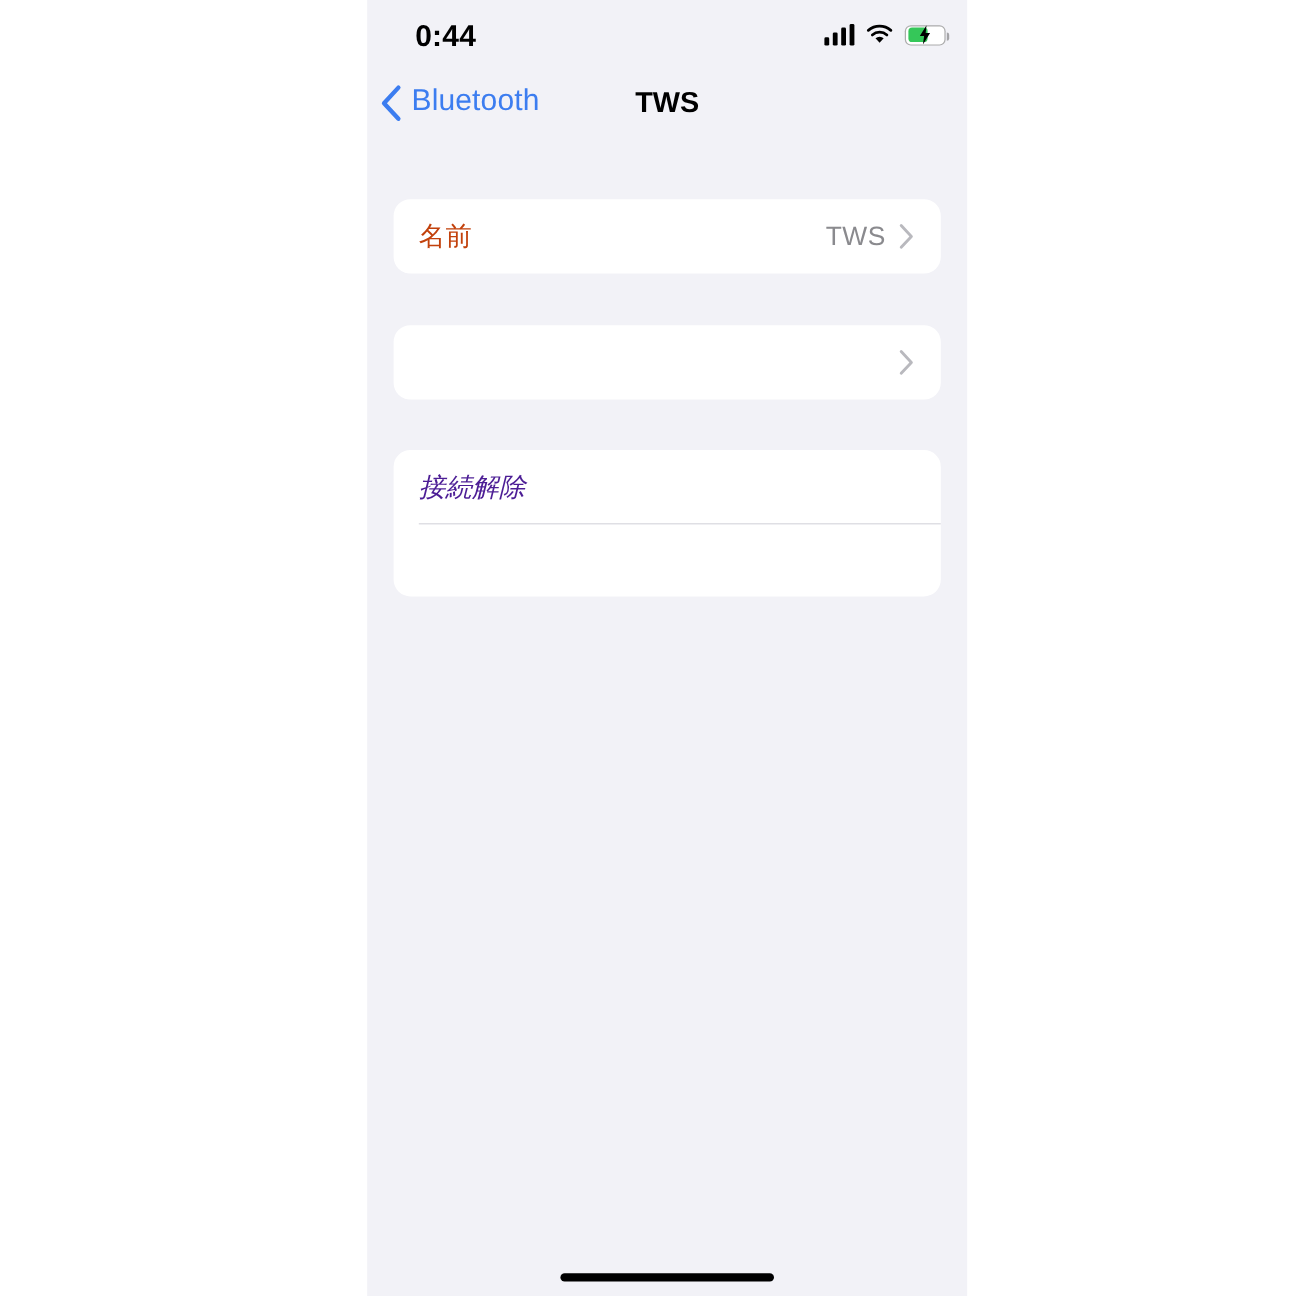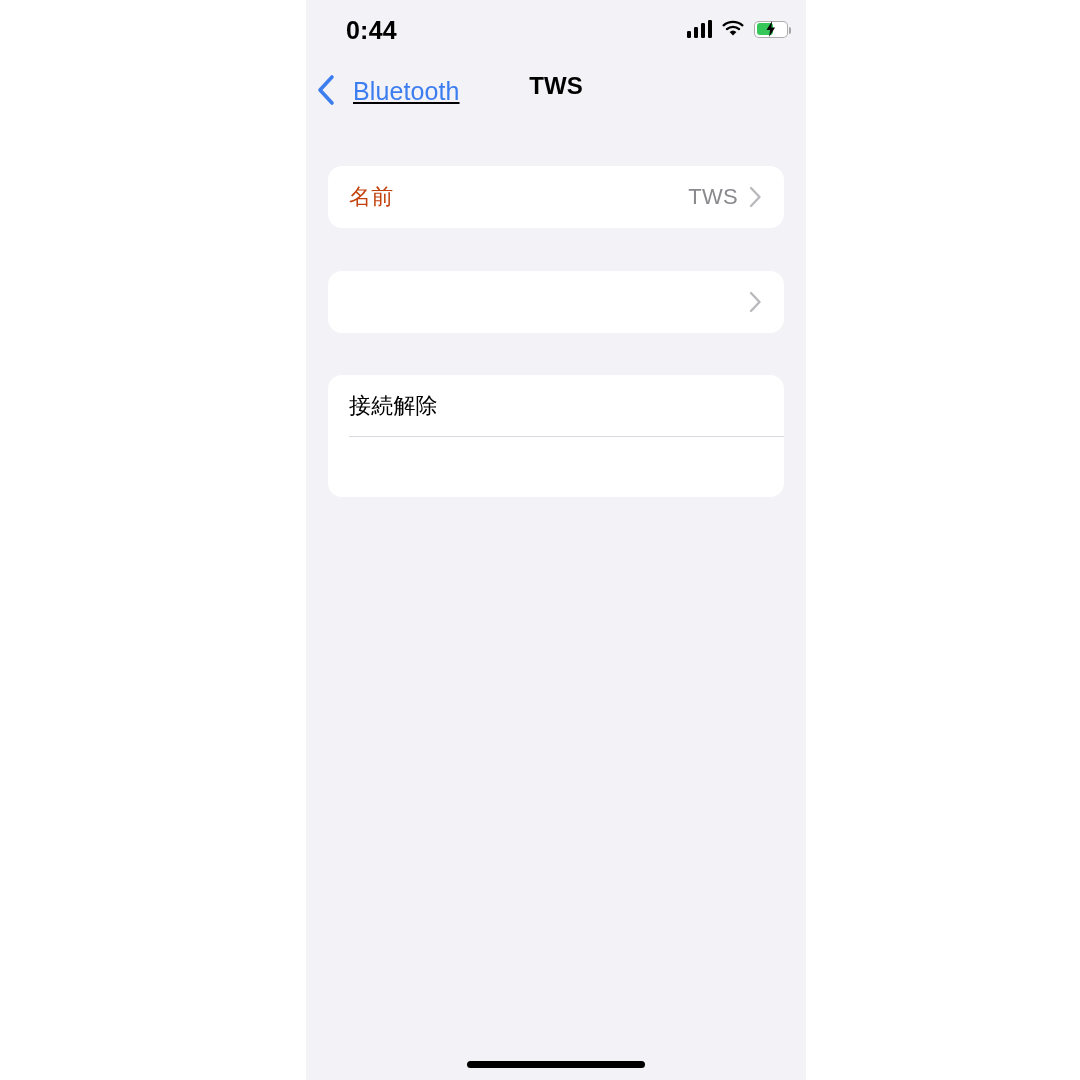--- a/index.html
+++ b/index.html
@@ -119,25 +119,24 @@
     left: 0;
     top: 60px;
     width: 500px;
     height: 56px;
   }
   .nav-back {
     position: absolute;
     left: 10px;
     top: 10px;
     display: flex;
-    align-items: flex-end;
-    gap: 17px;
+    align-items: flex-start;
+    gap: 7px;
     height: 36px;
     cursor: pointer;
-    text-decoration: underline;
   }
   .nav-back .chev-left { display: block; }
   .nav-back-label {
     font-size: 25px;
     color: #3C7DF0;
     letter-spacing: 0.1px;
   }
   .nav-title {
     position: absolute;
     left: 0;
@@ -186,21 +185,22 @@
   .row-spacer { flex: 1 1 auto; }
   .row-value {
     font-size: 22px;
     color: #8A8A8E;
     margin-right: 11px;
     letter-spacing: 0.3px;
   }
   .chev-right { display: block; flex: 0 0 auto; }
 
   .row-link .row-label {
-    color: #000000;
+    color: #4c1d95;
+    font-style: italic;
   }
   .separator {
     position: absolute;
     left: 21px;
     right: 0;
     height: 1px;
     background: #D8D8DE;
   }
   #sep-actions { top: 61px; }
 

